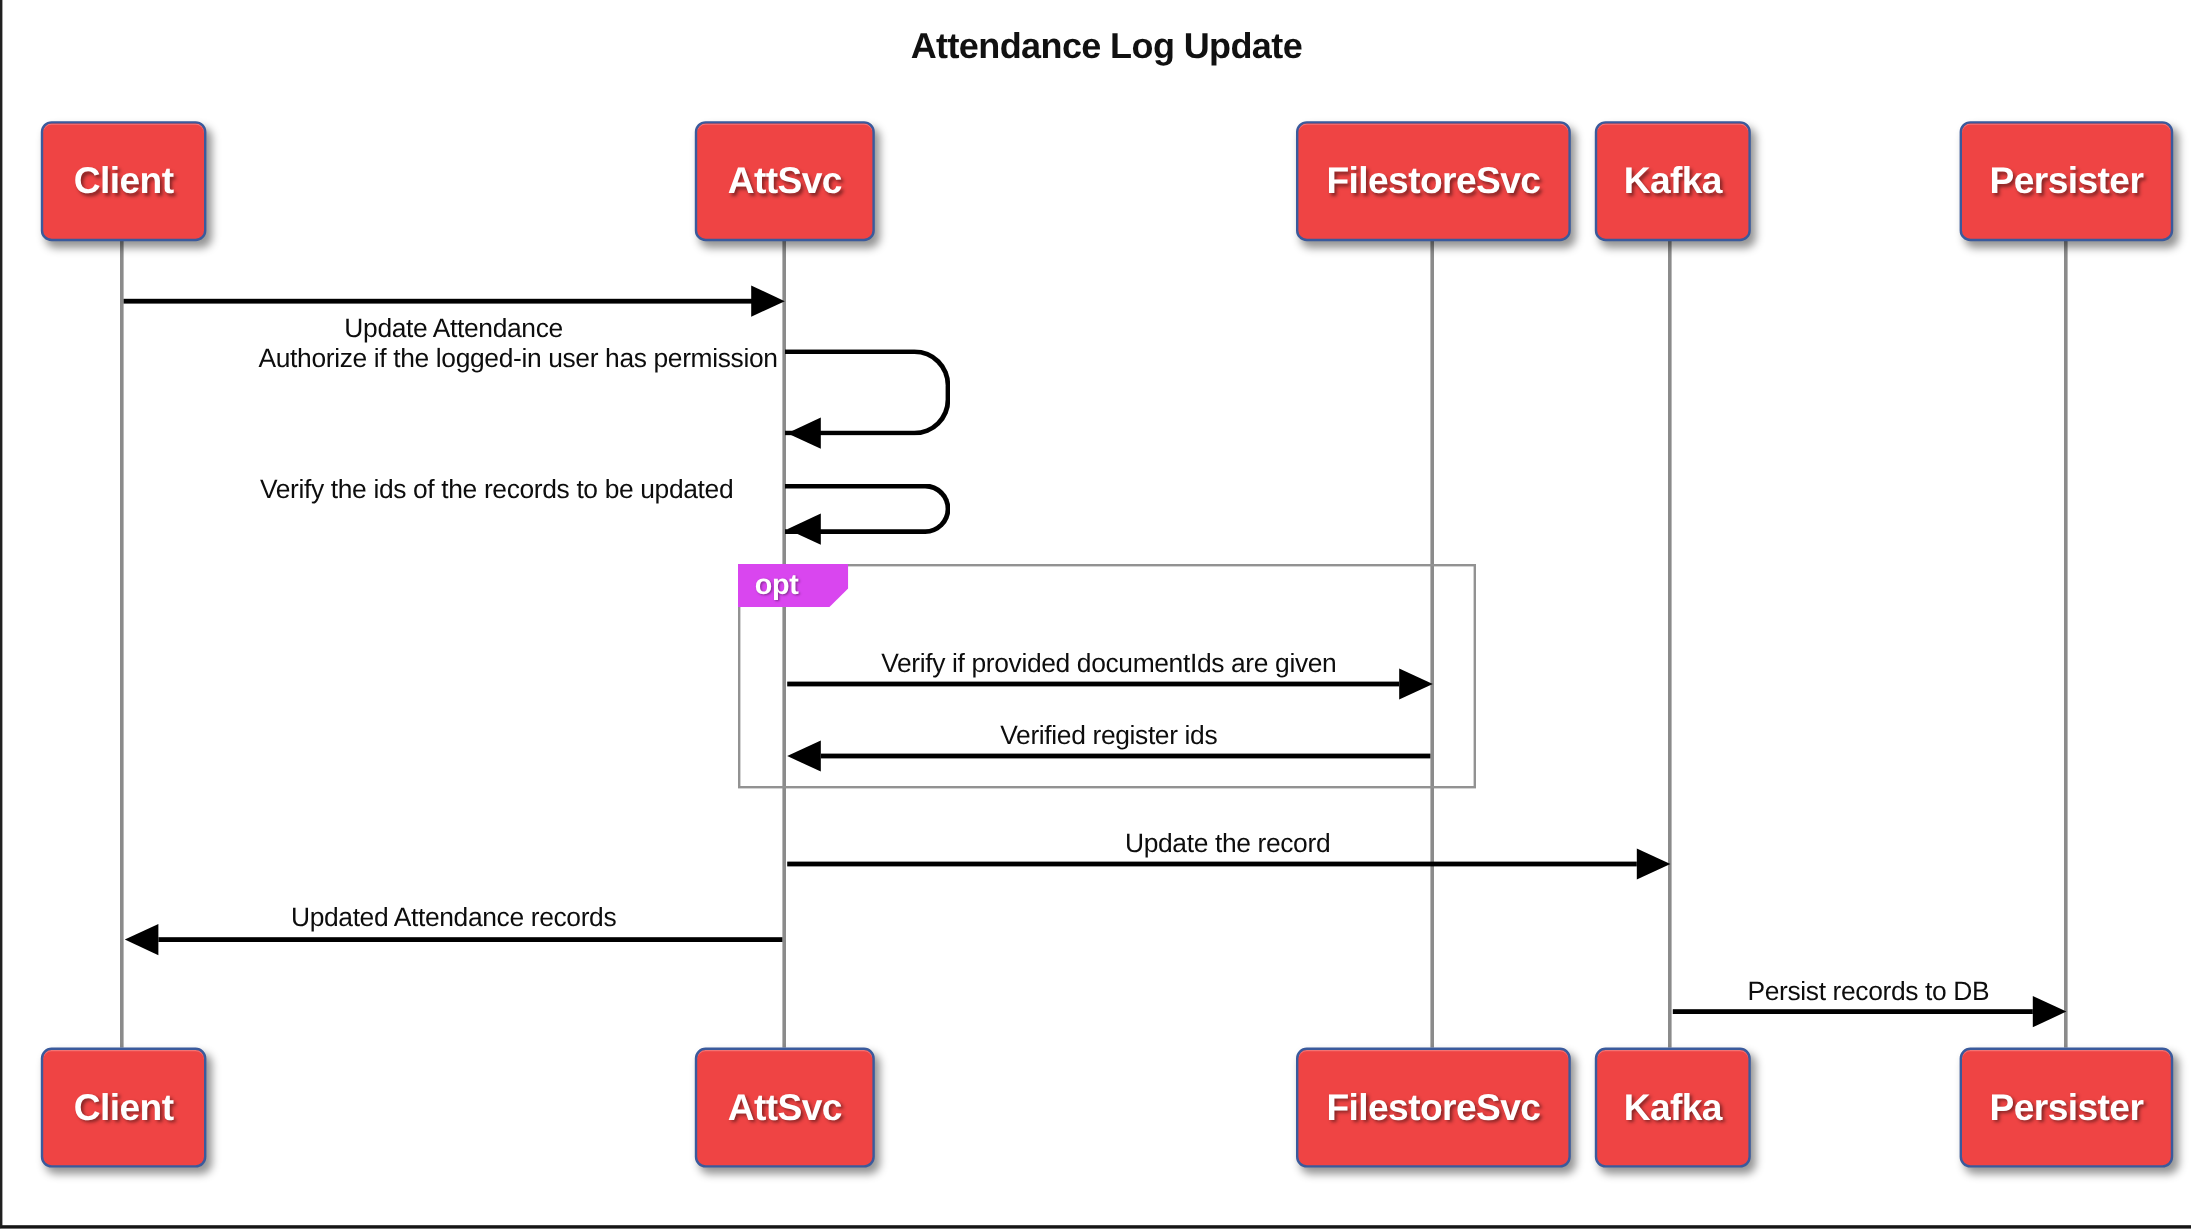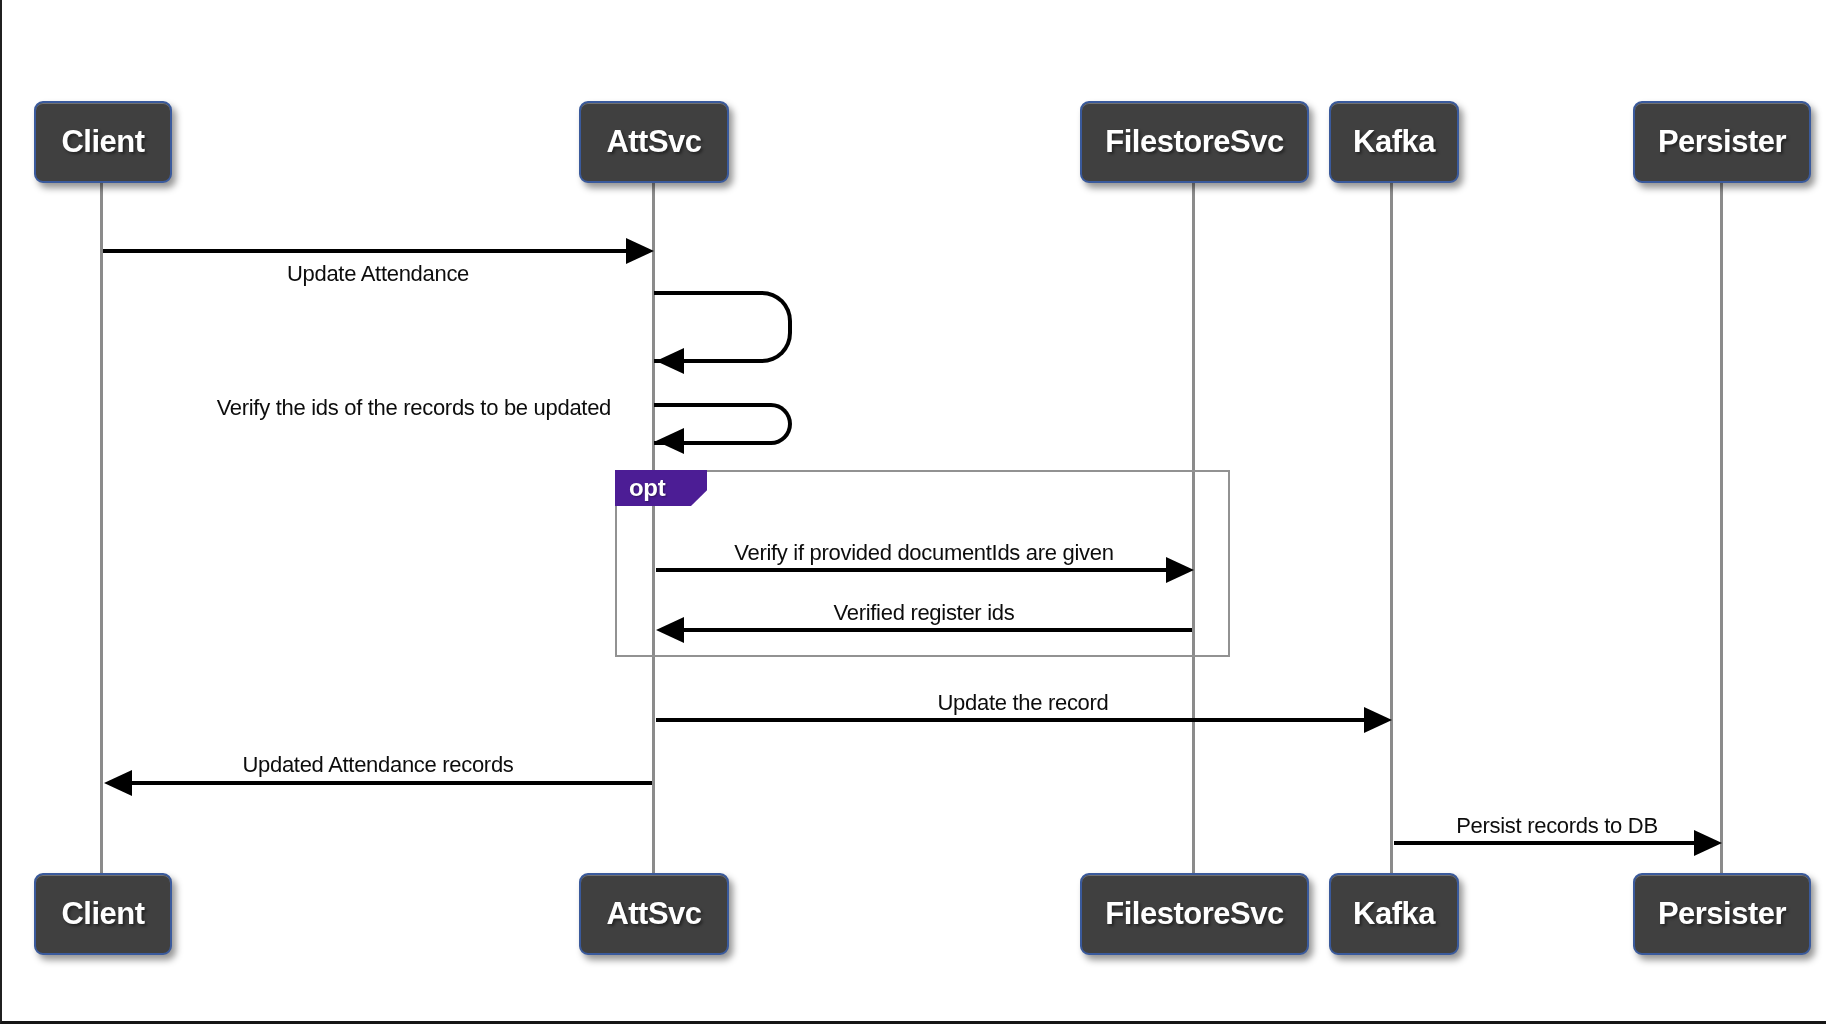--- a/index.html
+++ b/index.html
@@ -7,47 +7,48 @@
     position:relative;width:1826px;height:1024px;background:#ffffff;
     font-family:"Liberation Sans",sans-serif;box-sizing:border-box;
     border-left:2px solid #202020;border-bottom:3px solid #161616;overflow:hidden;
   }
   .title{
     position:absolute;top:22px;left:920px;transform:translateX(-50%);
     font-size:30px;font-weight:bold;color:#111;white-space:nowrap;letter-spacing:-0.5px;
   }
   .lifeline{position:absolute;width:3px;top:183px;height:690px;background:#8b8b8b;}
   .actor{
-    position:absolute;height:82px;background:#404040;border:2px solid #3a5a9c;border-radius:9px;
+    position:absolute;height:100px;background:#ef4444;border:2px solid #3a5a9c;border-radius:9px;
     box-shadow:4px 5px 7px rgba(0,0,0,.42), inset 0 1px 0 rgba(255,255,255,.25);
     color:#fff;font-size:31px;font-weight:bold;display:flex;align-items:center;justify-content:center;
     text-shadow:2px 2px 3px rgba(0,0,0,.45);box-sizing:border-box;white-space:nowrap;letter-spacing:-0.5px;
   }
   .msg-line{position:absolute;height:4px;background:#000;}
   .head-r{position:absolute;width:0;height:0;border-top:13px solid transparent;border-bottom:13px solid transparent;border-left:28px solid #000;}
   .head-l{position:absolute;width:0;height:0;border-top:13px solid transparent;border-bottom:13px solid transparent;border-right:28px solid #000;}
   .msg-label{position:absolute;font-size:22px;color:#0d0d0d;white-space:nowrap;transform:translateX(-50%);letter-spacing:-0.3px;}
   .self-loop{position:absolute;border:4px solid #000;border-left:none;border-radius:0 30px 30px 0;box-sizing:border-box;}
   .self-loop.small{border-radius:0 21px 21px 0;}
   .self-label{position:absolute;font-size:22px;color:#0d0d0d;text-align:right;line-height:32px;white-space:nowrap;letter-spacing:-0.3px;}
   .self-label span{display:block;}
   .fragment{position:absolute;border:2px solid #929292;box-sizing:border-box;background:transparent;}
   .fragment-tab{
-    position:absolute;background:#4c1d95;color:#fff;font-size:24px;font-weight:bold;
+    position:absolute;background:#d946ef;color:#fff;font-size:24px;font-weight:bold;
     line-height:36px;padding-left:14px;box-sizing:border-box;letter-spacing:-0.3px;
     clip-path:polygon(0 0,100% 0,100% 56%,calc(100% - 16px) 100%,0 100%);
     text-shadow:1px 1px 2px rgba(0,0,0,.4);
   }
   .footer{position:absolute;font-size:25px;color:#191919;white-space:nowrap;}
 </style>
 </head>
 <body>
 
 <div class="stage">
 
+  <div class="title">Attendance Log Update</div>
 
   <div class="lifeline" style="left:98px;"></div>
   <div class="lifeline" style="left:650px;"></div>
   <div class="lifeline" style="left:1190px;"></div>
   <div class="lifeline" style="left:1388px;"></div>
   <div class="lifeline" style="left:1718px;"></div>
 
   <div class="fragment" style="left:613px;top:470px;width:615px;height:187px;"></div>
   <div class="fragment-tab" style="left:613px;top:470px;width:92px;height:36px;">
     <span>opt</span>
@@ -86,20 +87,21 @@
     </div>
 
   <div>
     <div class="msg-label" style="left:376px;top:221px;margin-top:40px;">Update Attendance</div>
     <div class="msg-line" style="left:101px;top:249px;width:527px;"></div>
     <div class="head-r" style="left:624px;top:238px;"></div>
   </div>
 
   <div>
     <div class="self-label" style="right:1178px;top:283px;">
+      <span>Authorize if the logged-in user has permission</span>
     </div>
     <div class="self-loop" style="left:652px;top:291px;width:138px;height:72px;"></div>
     <div class="head-l" style="left:654px;top:348px;"></div>
   </div>
 
   <div>
     <div class="self-label" style="right:1215px;top:392px;">
       <span>Verify the ids of the records to be updated</span>
     </div>
     <div class="self-loop small" style="left:652px;top:403px;width:138px;height:42px;"></div>

